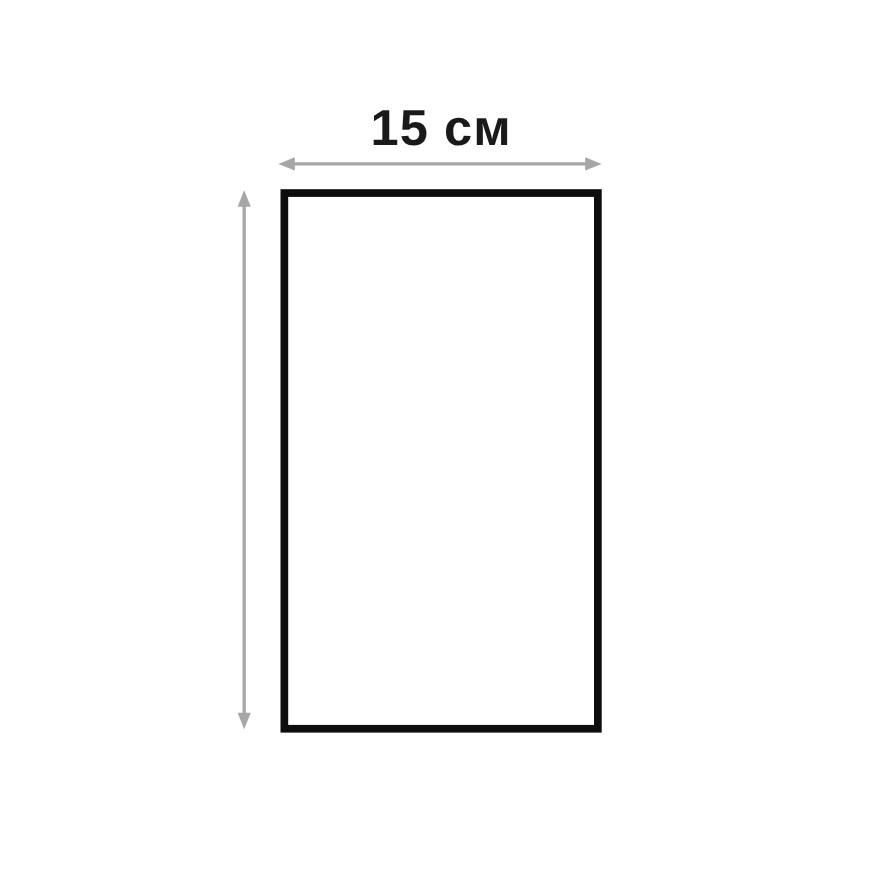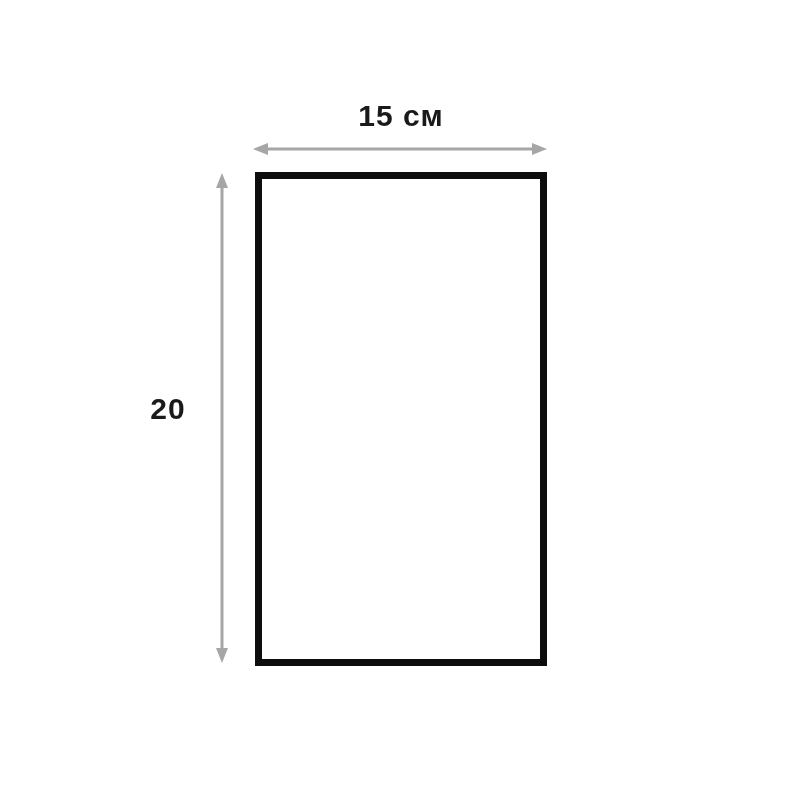--- a/index.html
+++ b/index.html
@@ -13,21 +13,21 @@
     position:relative;
     width:800px;height:800px;
     background:var(--background);
     font-family:"Liberation Sans","DejaVu Sans",sans-serif;
     overflow:hidden;
   }
   .dim-label{
     position:absolute;
     color:var(--text);
     font-weight:bold;
-    font-size:30px;
+    font-size:46px;
     letter-spacing:1px;
     text-align:center;
     line-height:40px;
   }
   .width-label{
     left:255px;top:96px;width:292px;
   }
   .height-label{
     left:118px;top:387px;width:100px;line-height:43px;
   }
@@ -58,18 +58,17 @@
     <polygon points="295,9 280,3 280,15"></polygon>
   </svg>
 
   <svg class="arrow arrow-v" width="18" height="492" viewBox="0 0 18 492">
     <line x1="9" y1="13" x2="9" y2="479"></line>
     <polygon points="9,1 3,16 15,16"></polygon>
     <polygon points="9,491 3,476 15,476"></polygon>
   </svg>
 
   <div class="dim-label height-label">
-    <div>20</div>
   </div>
 
   <div class="rect-outline"></div>
 
 </div>
 
 </body></html>

